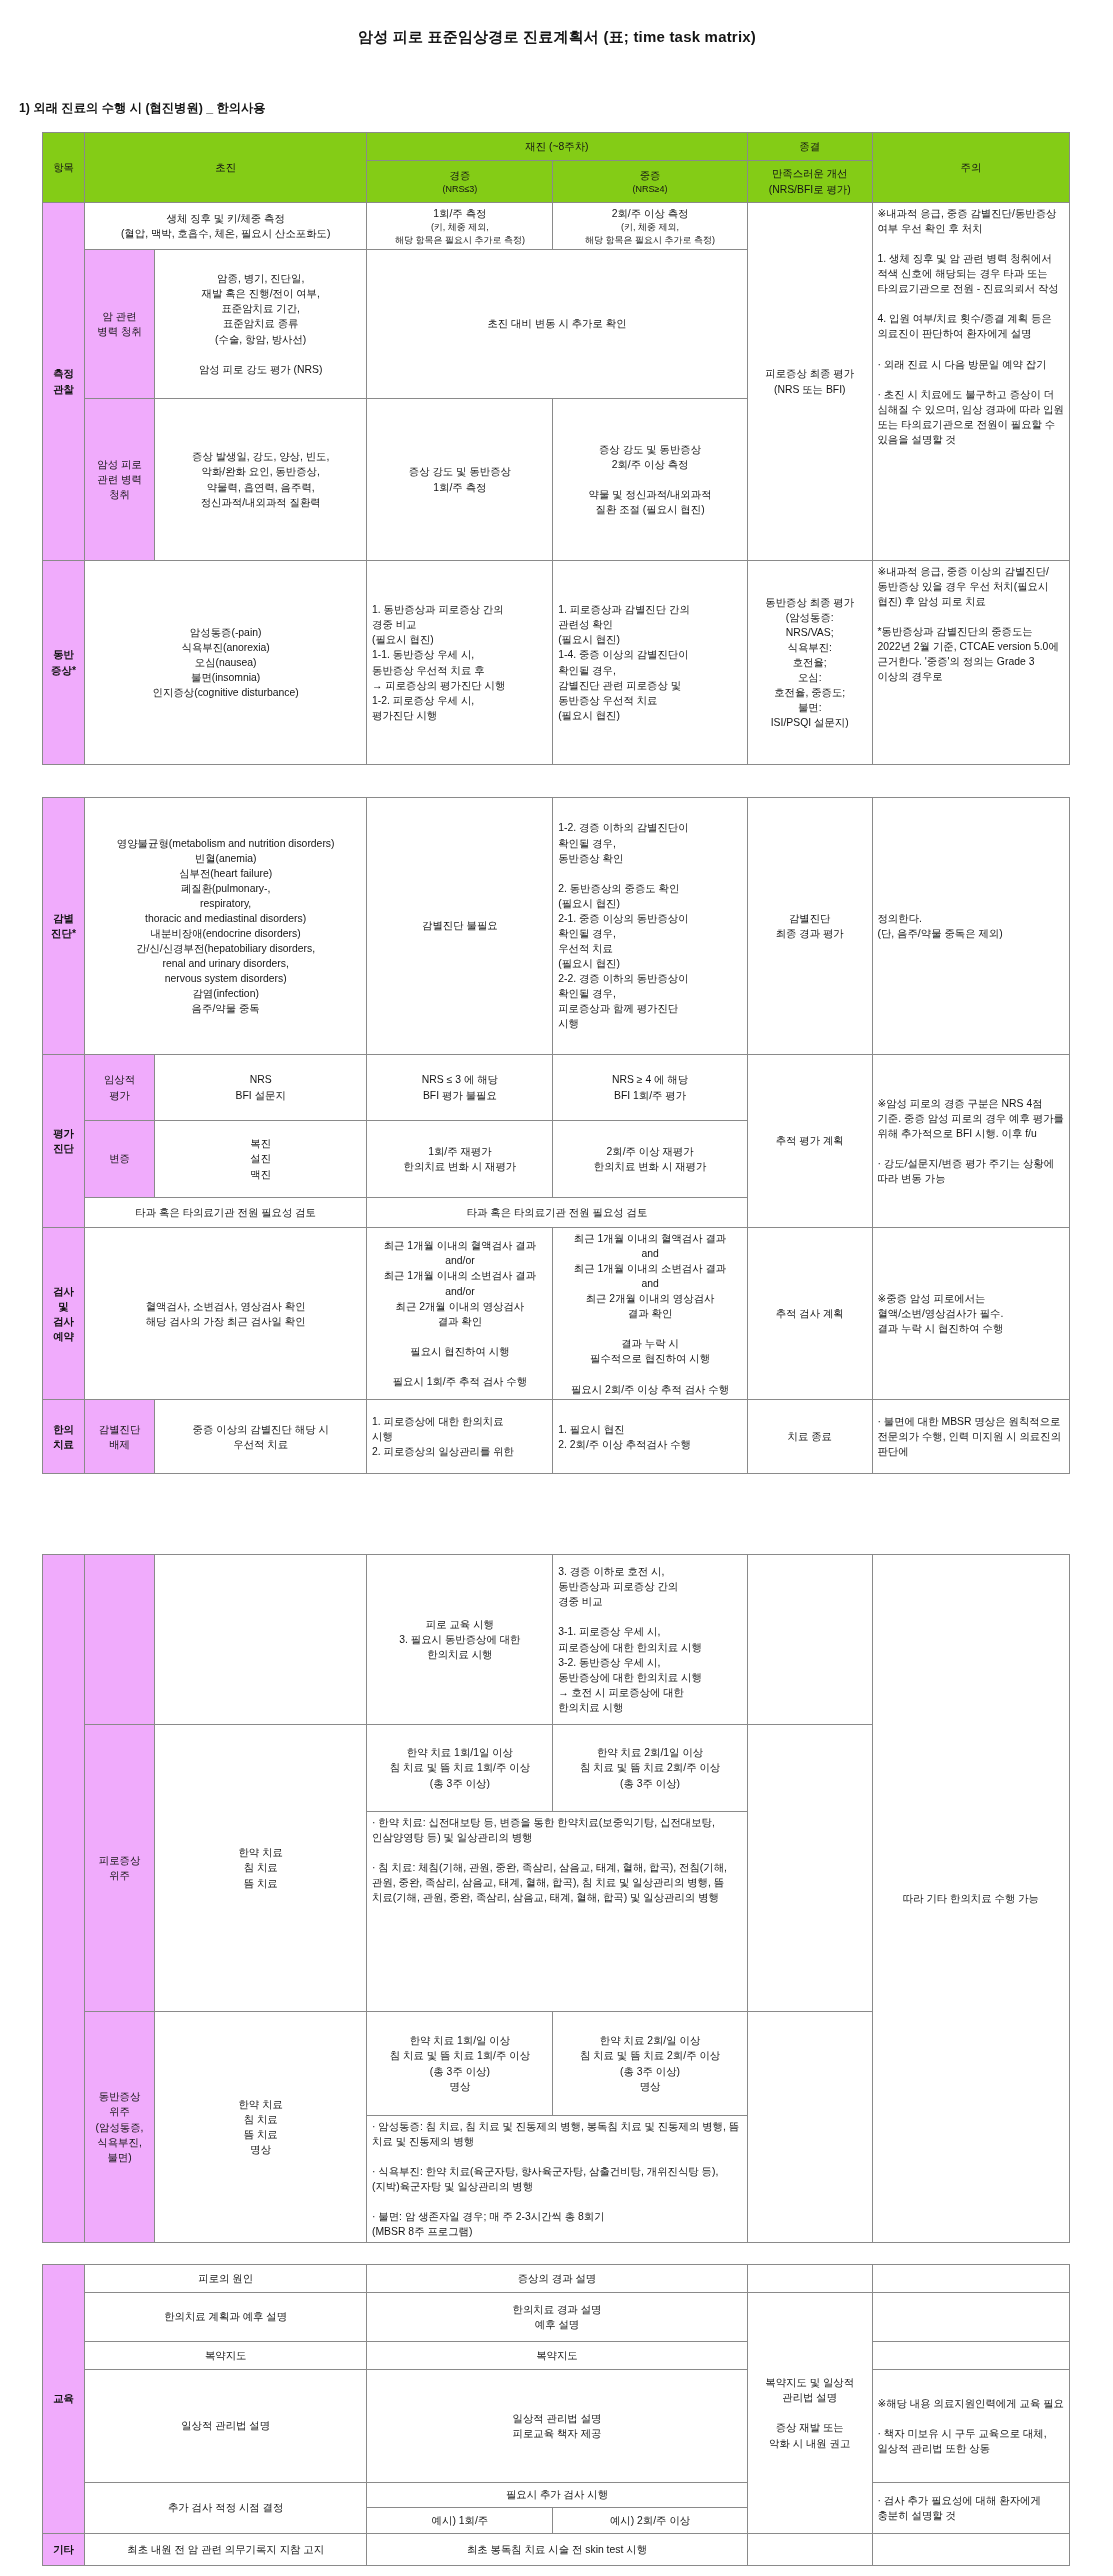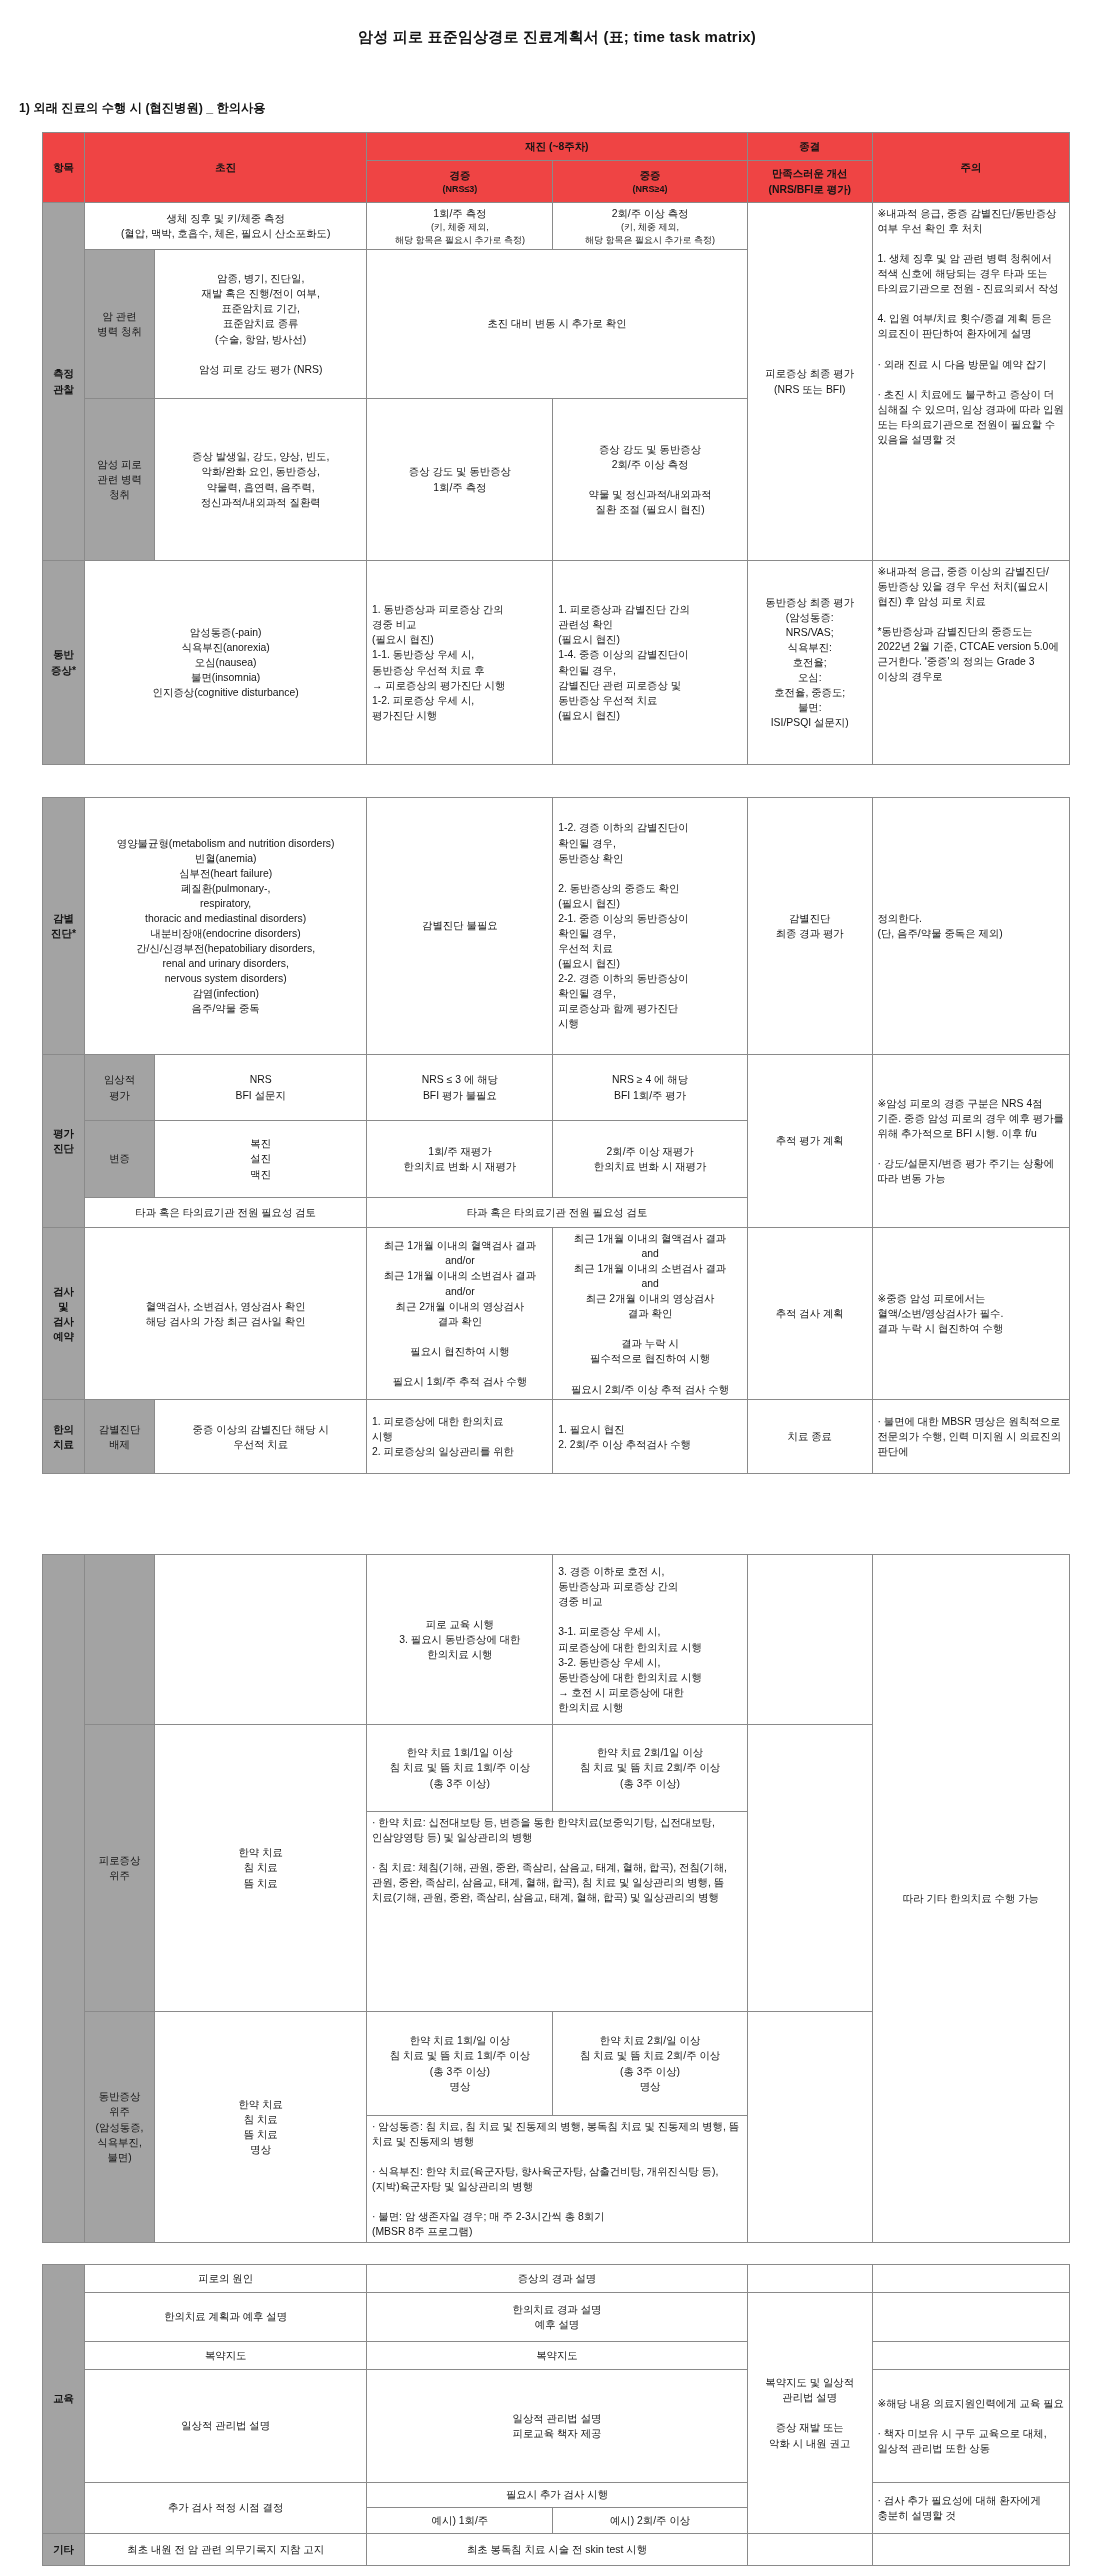--- a/index.html
+++ b/index.html
@@ -7,22 +7,22 @@
        font-family:"Liberation Sans","DejaVu Sans",sans-serif;overflow:hidden;}
   .doc-title{position:absolute;top:28px;left:0;width:1114px;text-align:center;
              font-size:15px;font-weight:bold;letter-spacing:0.2px;}
   .doc-subtitle{position:absolute;top:60px;left:19px;font-size:12.3px;font-weight:bold;margin-top:40px;}
   table{position:absolute;left:42px;width:1028px;border-collapse:collapse;table-layout:fixed;
         border:1.9px solid #3a3a3a;}
   #t1{top:132px}#t2{top:797px}#t3{top:1554px}#t4{top:2264px}
   td,th{border:0.9px solid #8a8a8a;font-size:10.4px;line-height:1.45;padding:2.8px 4.7px;
         text-align:center;vertical-align:middle;white-space:pre-line;overflow:hidden;
         font-weight:normal;word-break:keep-all;}
-  th{background:#ef4444;font-weight:bold;}
-  .lab{background:#a3a3a3;}
+  th{background:#84cc16;font-weight:normal;}
+  .lab{background:#f0abfc;}
   .bold{font-weight:bold;}
   .tl{text-align:left;}
   .top{vertical-align:top;}
   .small{font-size:9px;line-height:1.4;}
   tr.group>td{border-top:1.9px solid #4a4a4a;}
 </style>
 </head>
 <body>
 
 <div class="doc-title">암성 피로 표준임상경로 진료계획서 (표; time task matrix)</div>

